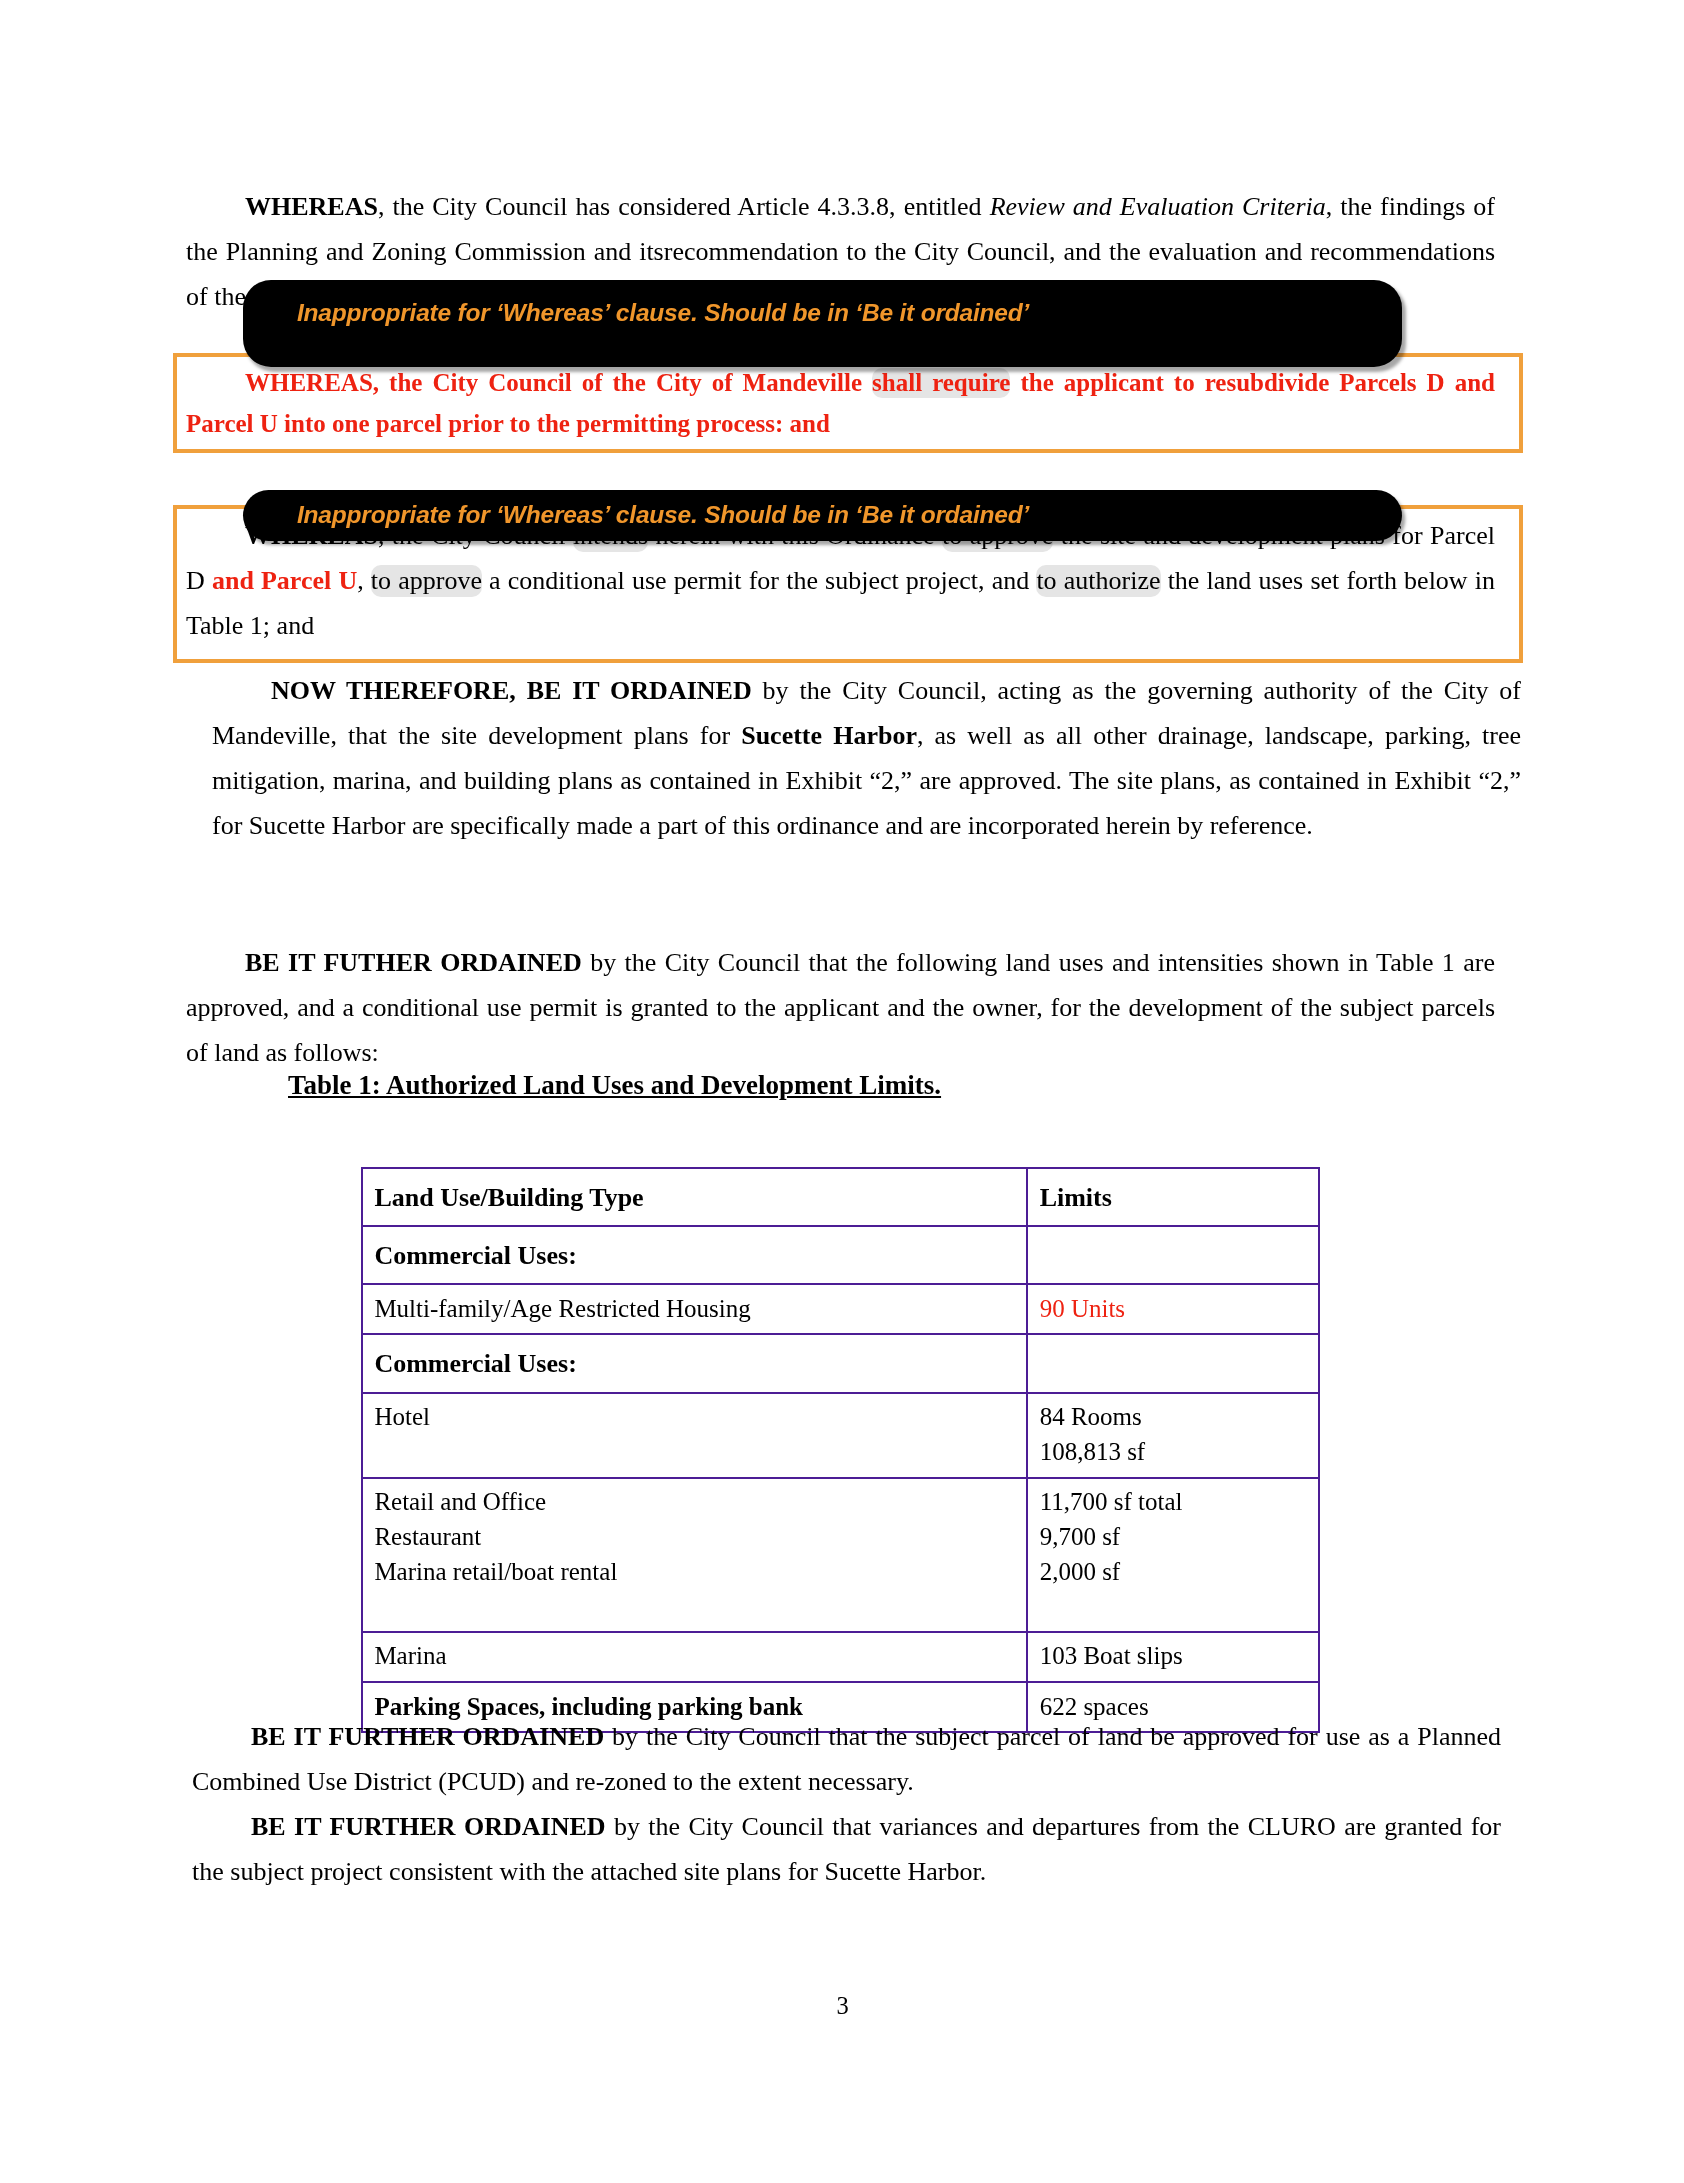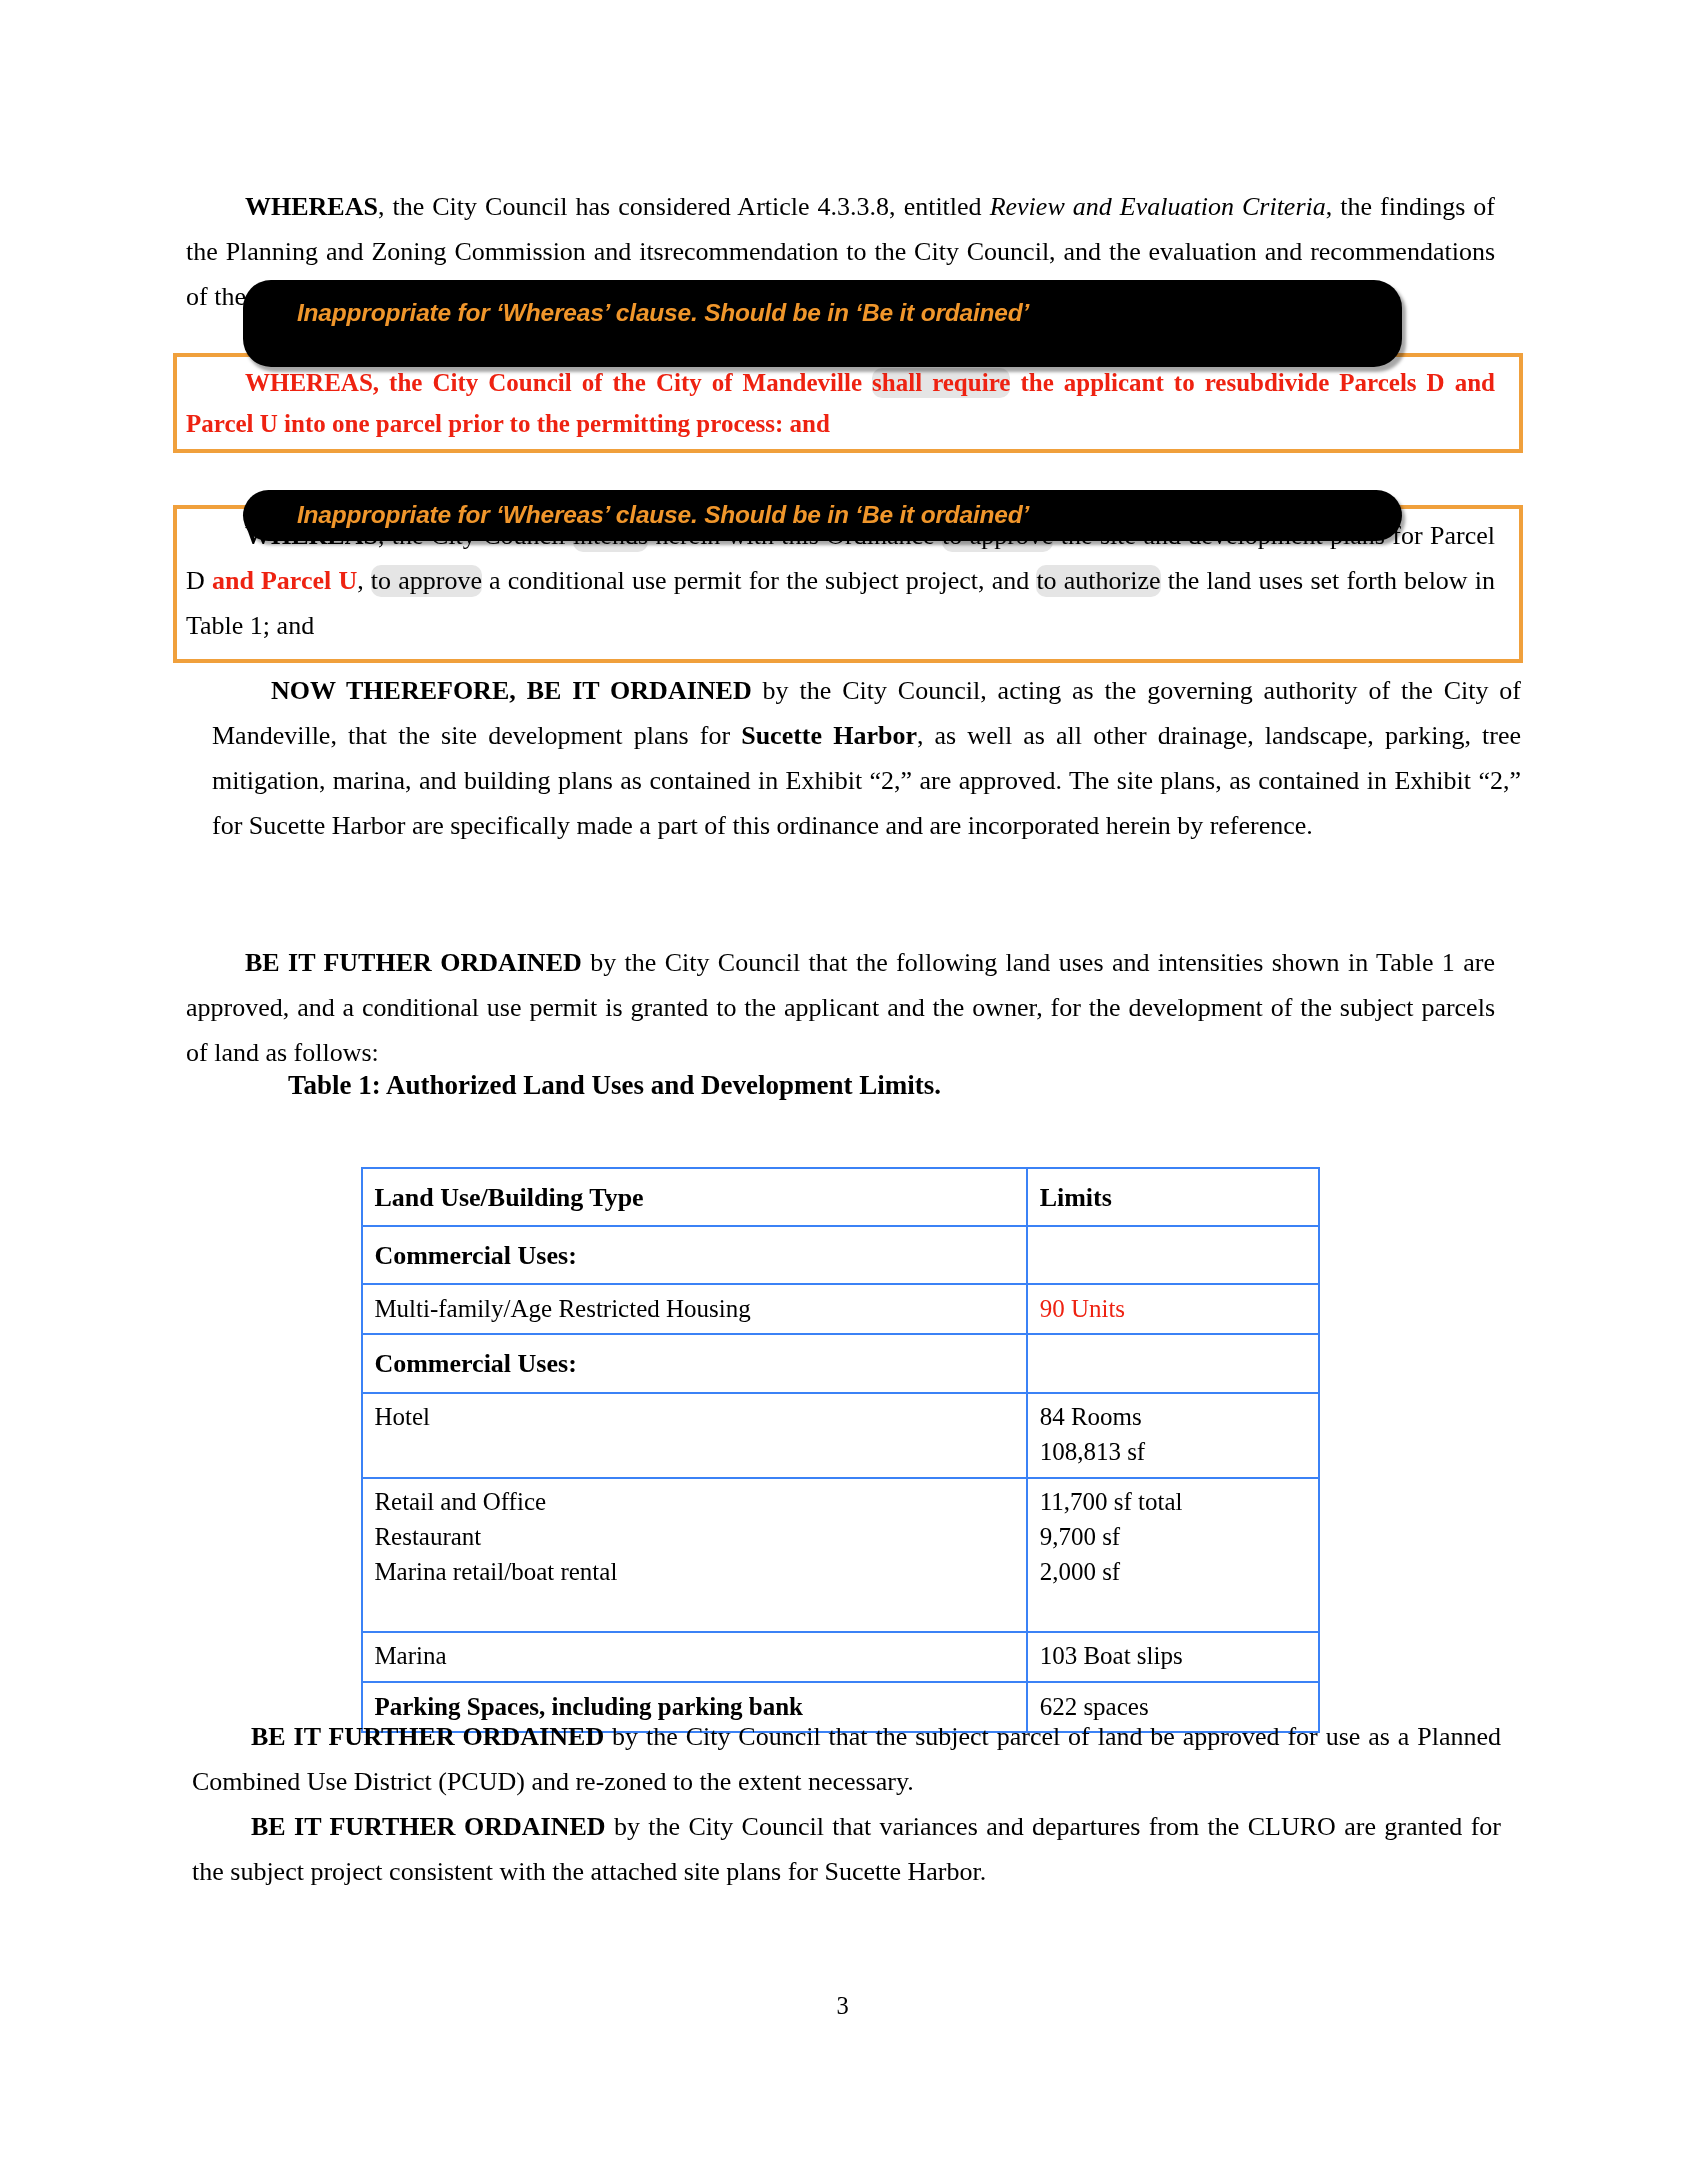--- a/index.html
+++ b/index.html
@@ -117,33 +117,34 @@
   .co2 { left: 243px;  top: 445px; width: 1159px; height: 51px;  padding-top: 7.4px; }
   .co1 .cline { display: block; }
 
   
   .tbl-title {
     position: absolute;
     left: 288px;
     top: 1070px;
     font-size: 27px;
     font-weight: bold;
+    text-decoration: underline;
   }
 
   table.limits {
     position: absolute;
     left: 361px;
     top: 1167px;
     width: 959px;
     border-collapse: collapse;
     font-size: 25px;
     line-height: 35px;
   }
   table.limits td {
-    border: 2px solid #3b82f6;
+    border: 2px solid #4c1d95;
     padding: 5.7px 11.4px 7.4px 11.4px;
     vertical-align: top;
   }
   table.limits td.c1 { width: 678px; }
   table.limits td.c2 { width: 281px; }
   table.limits td.hd { font-weight: bold; font-size: 26px; padding-top: 10.6px; padding-bottom: 10.6px;}
   table.limits td.bold { font-weight: bold; }
   table.limits td.tall { height: 139px; margin-left: 16px; }
   table.limits td.red { color: #ee2211; }
 

